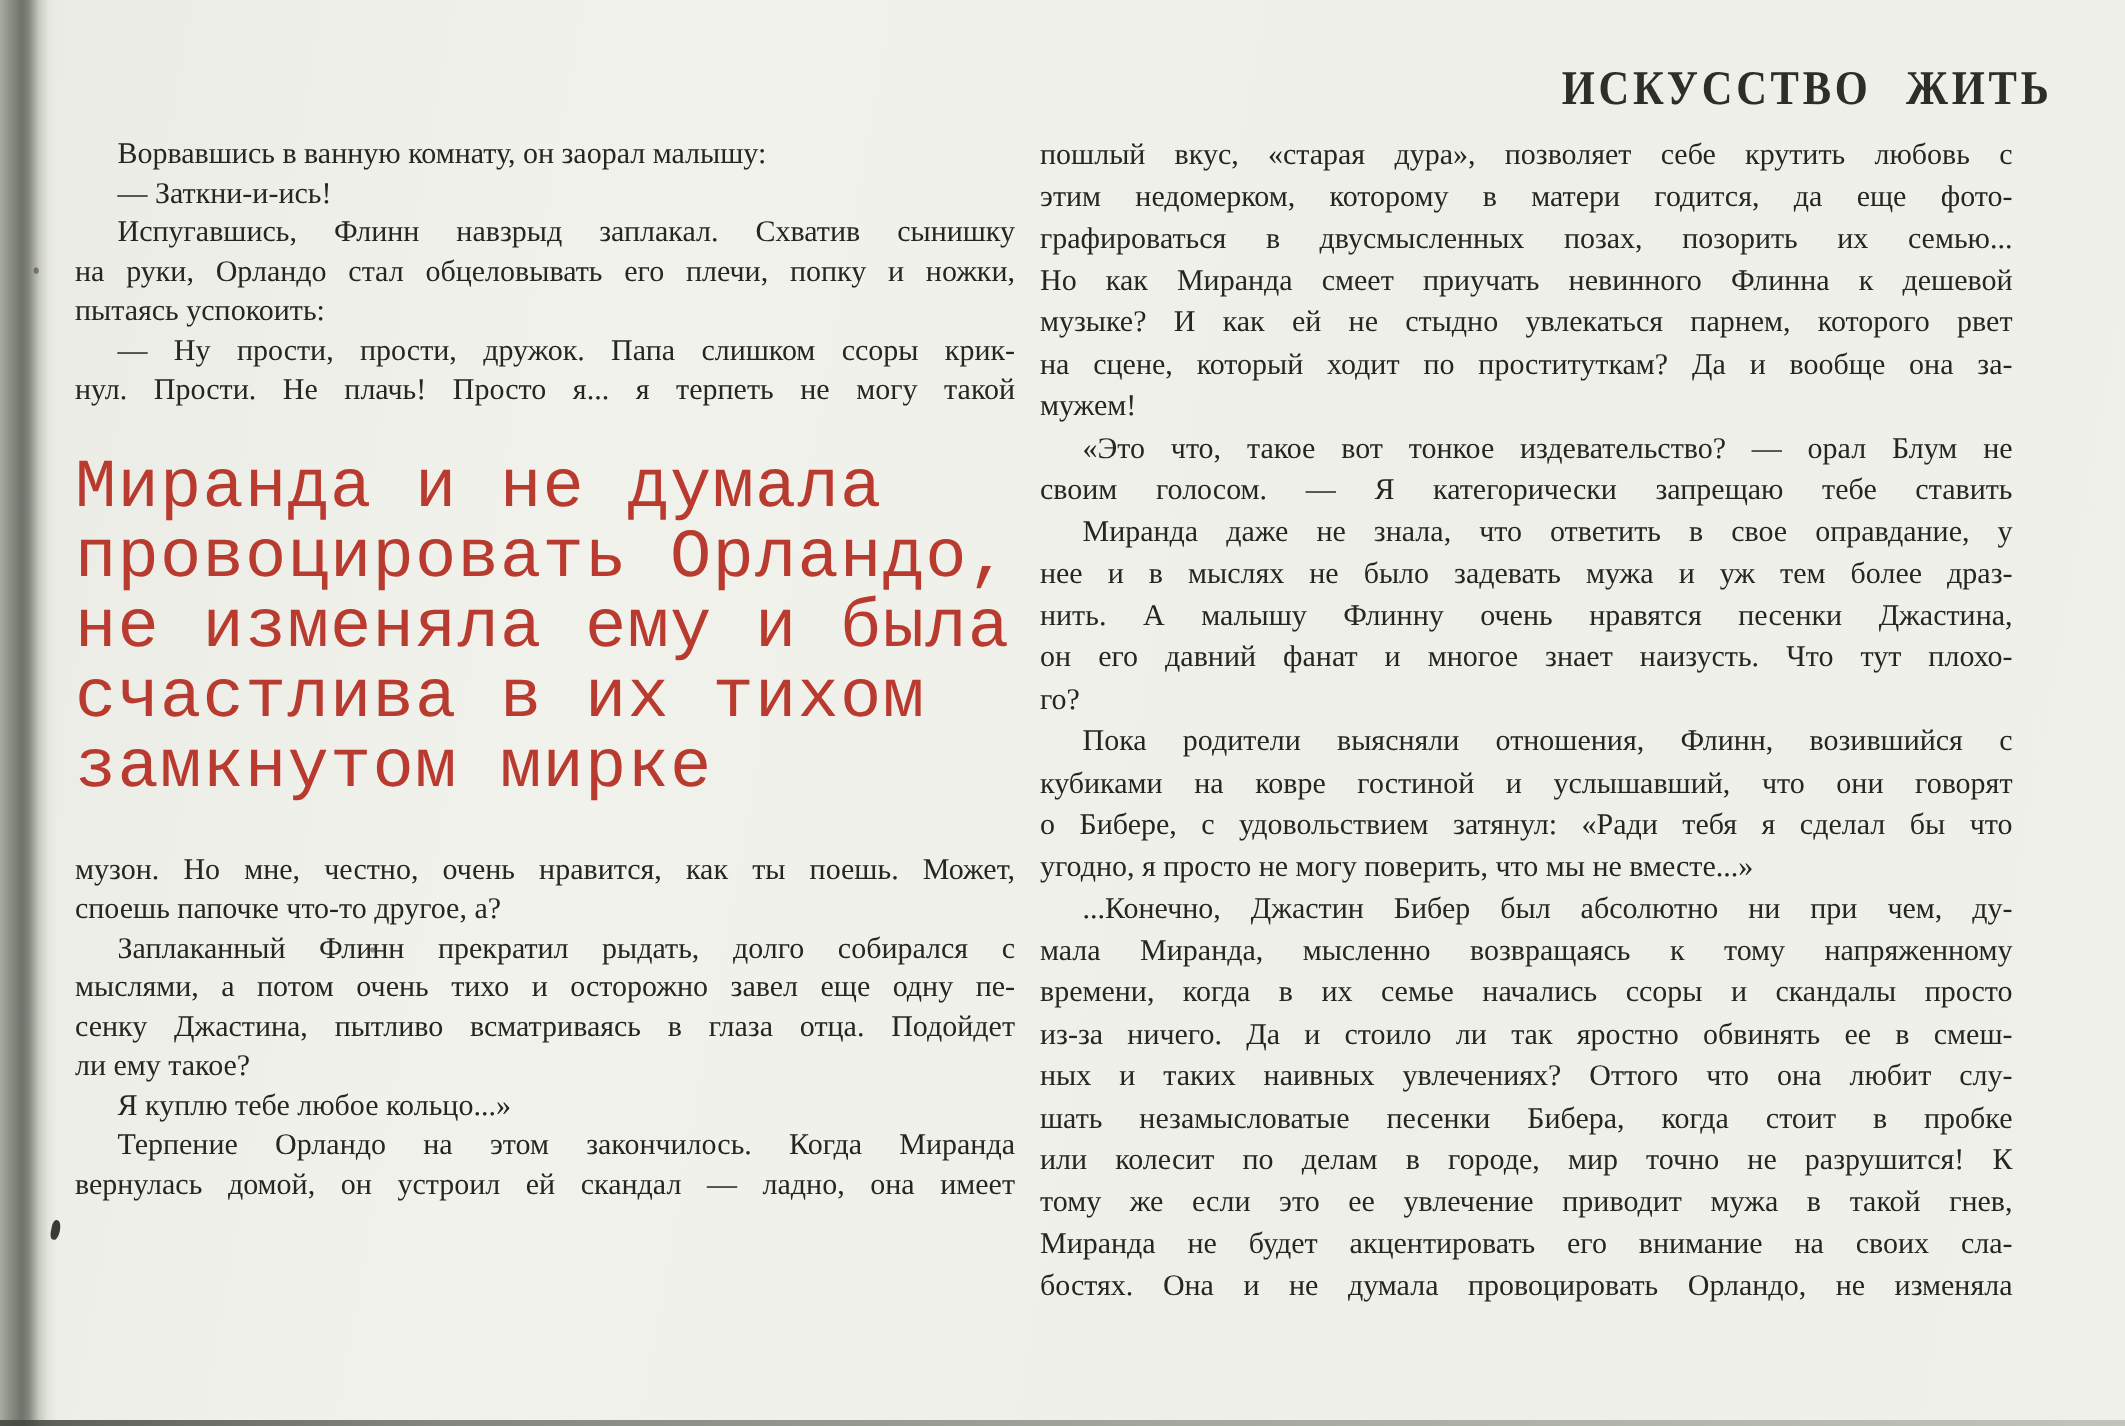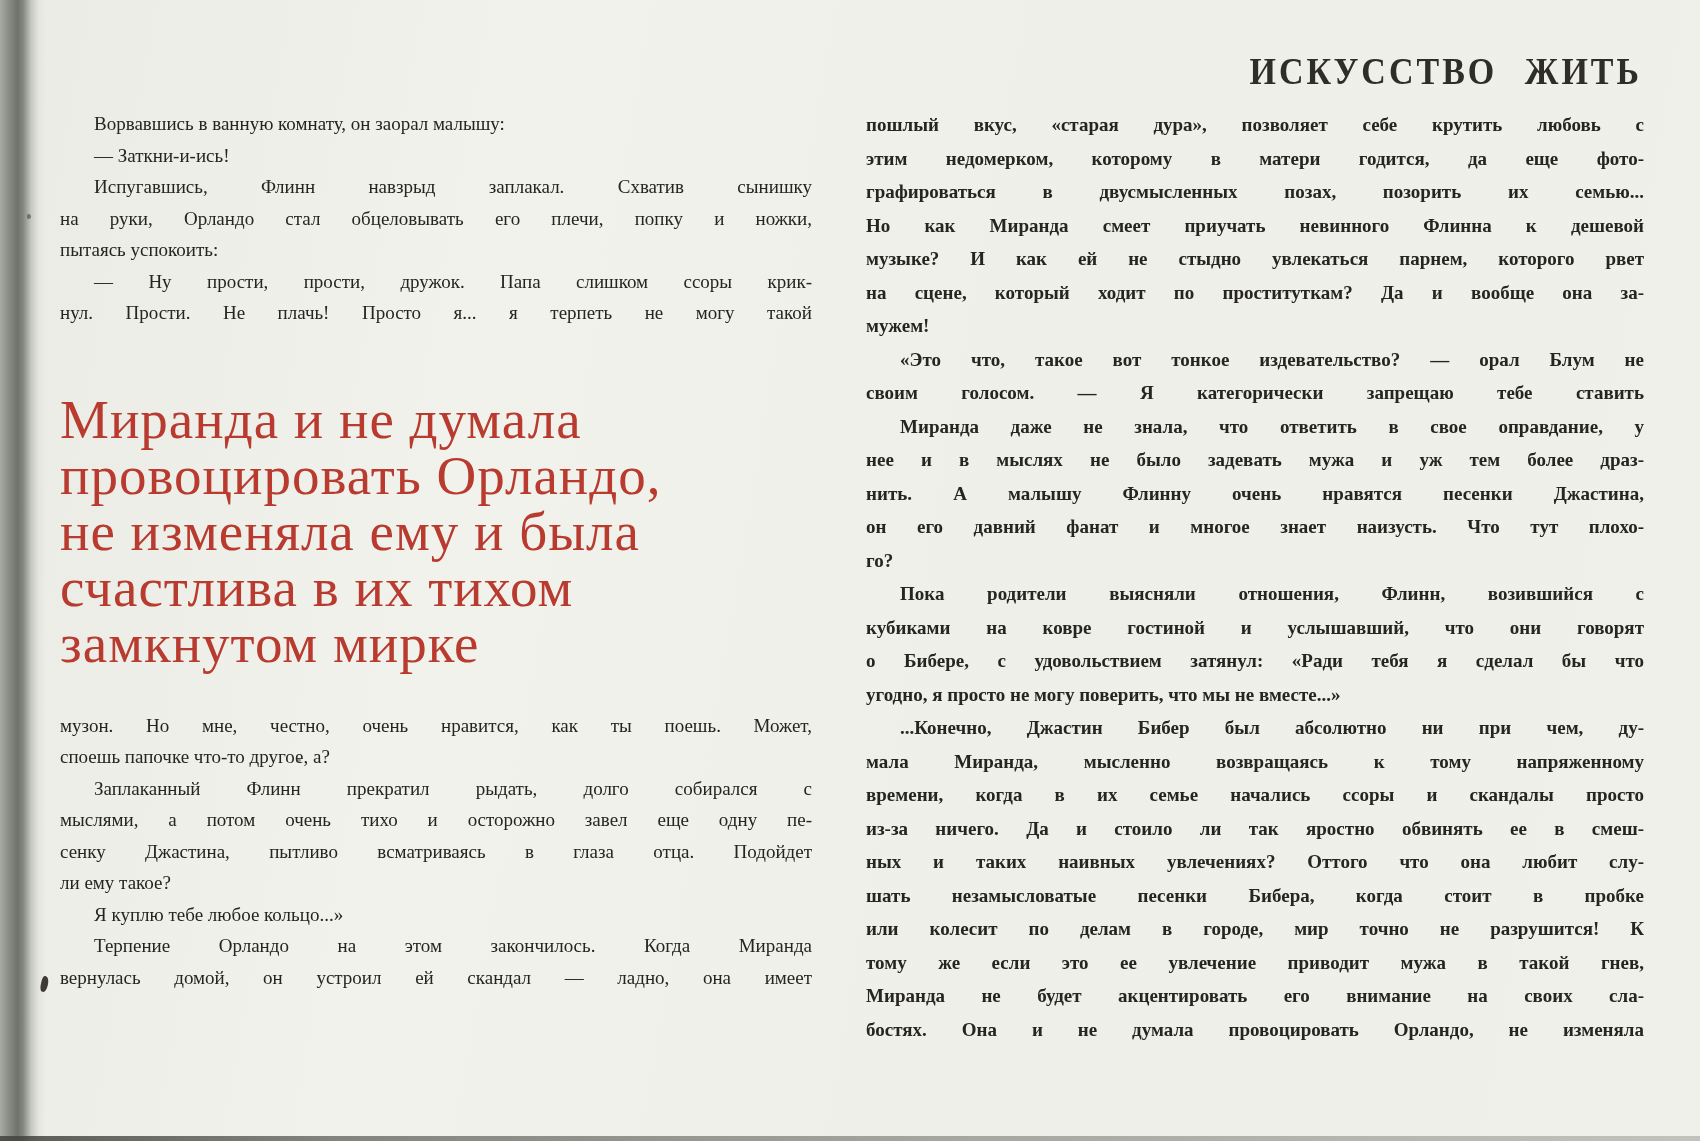--- a/index.html
+++ b/index.html
@@ -37,35 +37,35 @@
     font-size: 34px; font-weight: 700;
     letter-spacing: 3px; word-spacing: 16px;
     color: #2e2d29;
     transform: scaleY(1.14); transform-origin: top right;
     white-space: nowrap;
   }
 
   
   .col { position: absolute; top: 108px; }
   .col-left  { left: 60px;  width: 752px; }
-  .col-right { left: 866px; width: 778px; font-weight: bold; }
+  .col-right { left: 832px; width: 778px; }
 
   .line {
-    font-size: 19px;
+    font-size: 24px;
     line-height: 31.5px;
     text-align: justify;
     text-align-last: justify;
     white-space: nowrap;
     color: #27251f;
   }
   .col-right .line { line-height: 33.5px; }
   .line.ind { padding-left: 34px; }
   .line.pf  { text-align-last: left; }
 
-  .pull-quote { margin-top: 63px; margin-bottom: 38px; }
+  .pull-quote { margin-top: 34px; margin-bottom: 38px; font-family: Liberation Mono, monospace; }
   .q-line {
     font-size: 55px;
     line-height: 56px;
     font-weight: 400;
     letter-spacing: 1px;
     color: var(--accent, #b93a2e);
     white-space: nowrap;
   }
 </style>
 </head>

